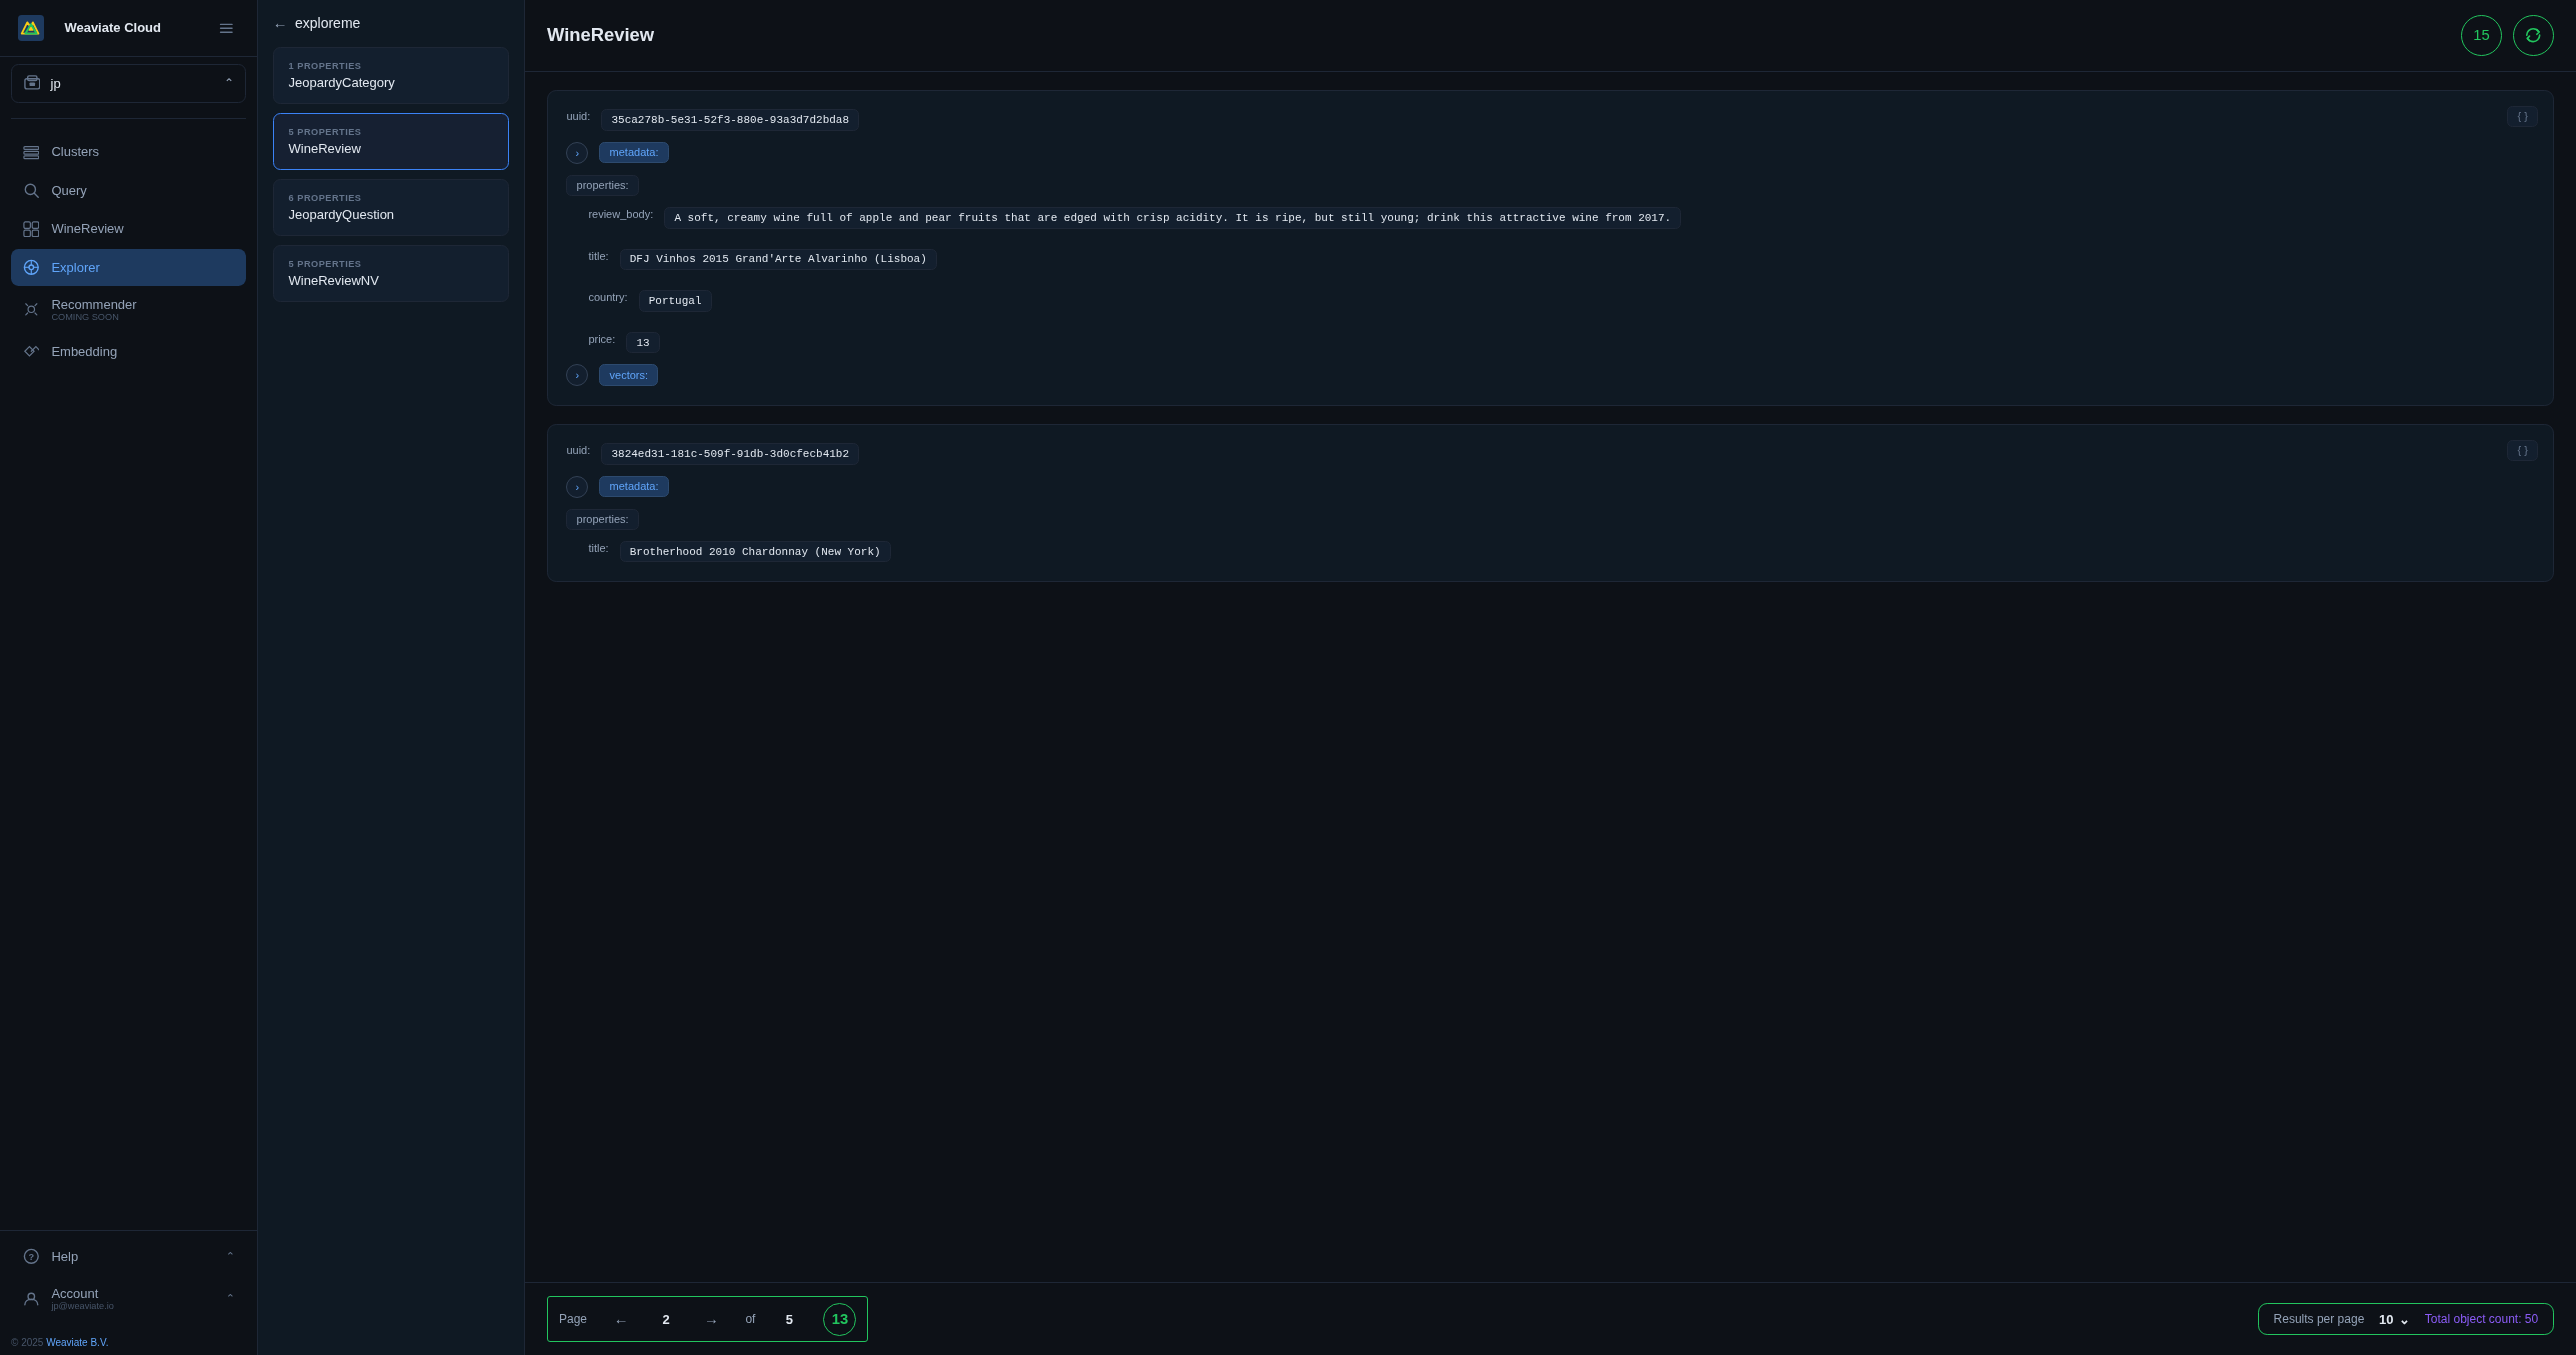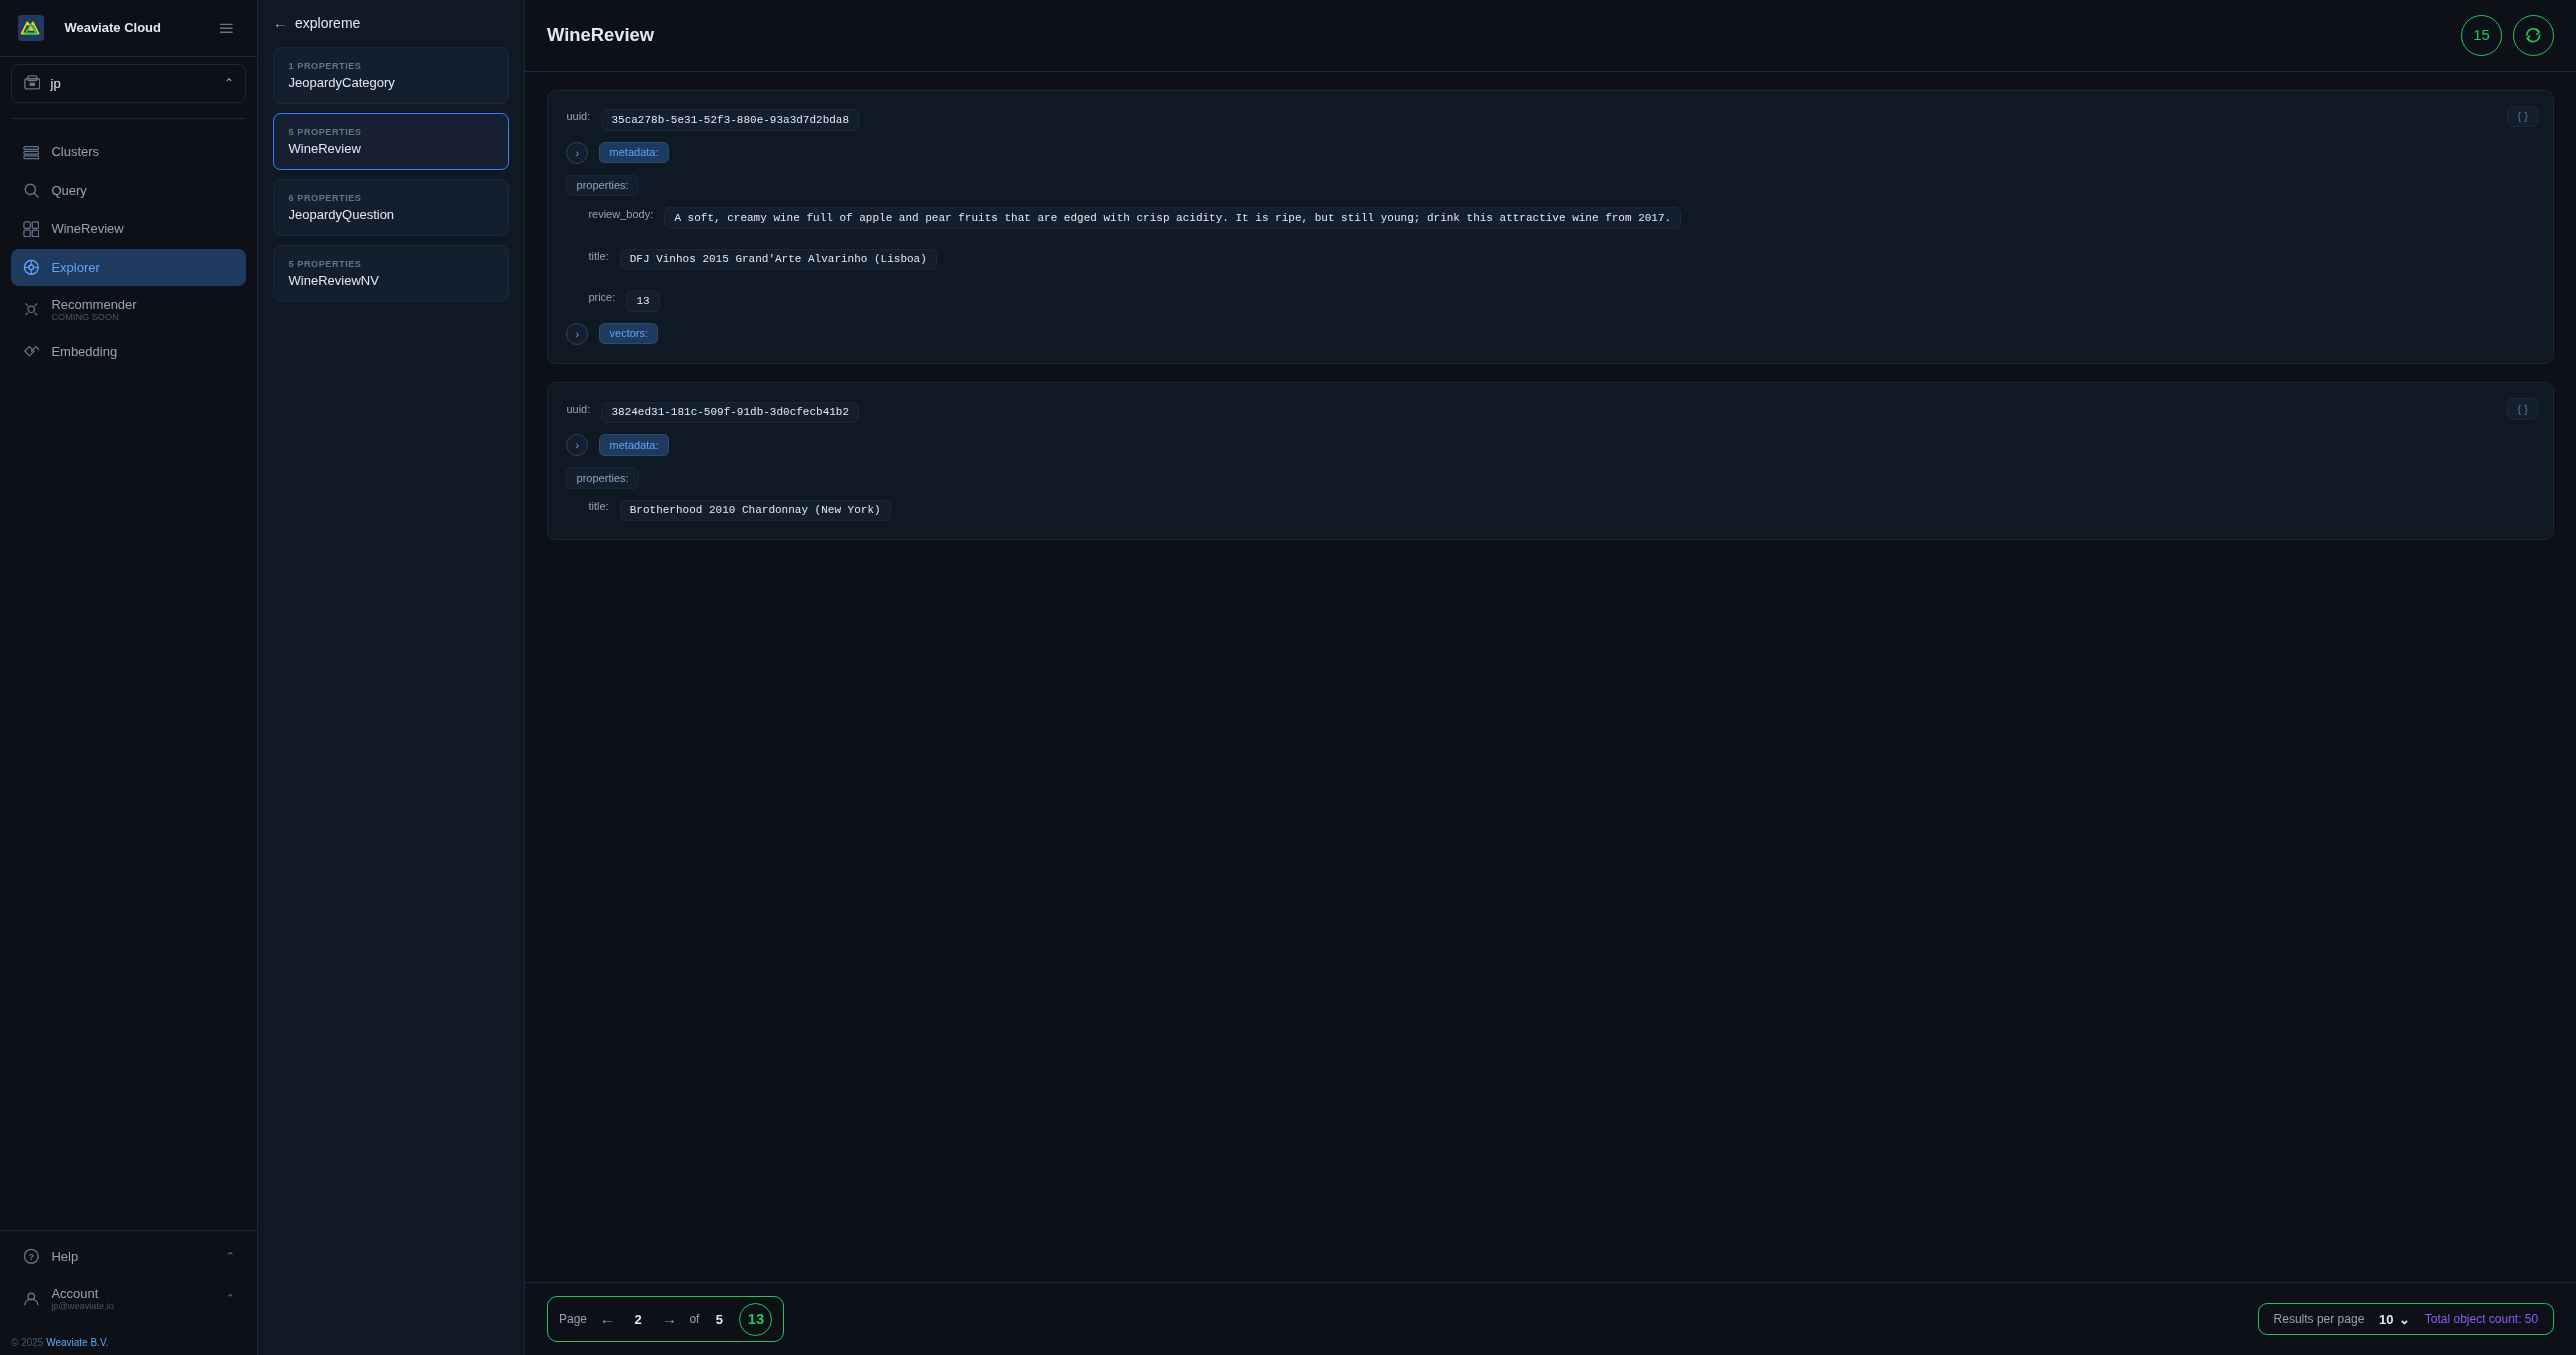--- a/index.html
+++ b/index.html
@@ -362,23 +362,23 @@
       align-items: center;
       justify-content: space-between;
       padding: 13px 22px;
       border-top: 0.9px solid #1e2736;
       background: #0d1117;
     }
 
     .page-controls {
       display: flex;
       align-items: center;
-      gap: 9px;
+      gap: 23px;
       border: 1.8px solid #22c55e;
-      border-radius: 10px;
+      border-radius: 3px;
       padding: 5.5px 11px;
     }
     .page-label {
       font-size: 12px;
       color: #94a3b8;
     }
     .page-nav-btn {
       background: none;
       border: none;
       color: #94a3b8;
@@ -655,20 +655,24 @@
           <div class="record-row">
             <span class="field-label">review_body:</span>
             <span class="field-value">A soft, creamy wine full of apple and pear fruits that are edged with crisp acidity. It is ripe, but still young; drink this attractive wine from 2017.</span>
           </div>
 
           <div class="record-row">
             <span class="field-label">title:</span>
             <span class="field-value">DFJ Vinhos 2015 Grand'Arte Alvarinho (Lisboa)</span>
           </div>
 
+          <div class="record-row">
+            <span class="field-label">country:</span>
+            <span class="field-value">Portugal</span>
+          </div>
 
 
           <div class="record-row">
             <span class="field-label">price:</span>
             <span class="field-value">13</span>
           </div>
         </div>
 
         <div class="record-row" style="margin-top: 11px;">
           <button class="expand-btn">›</button>

